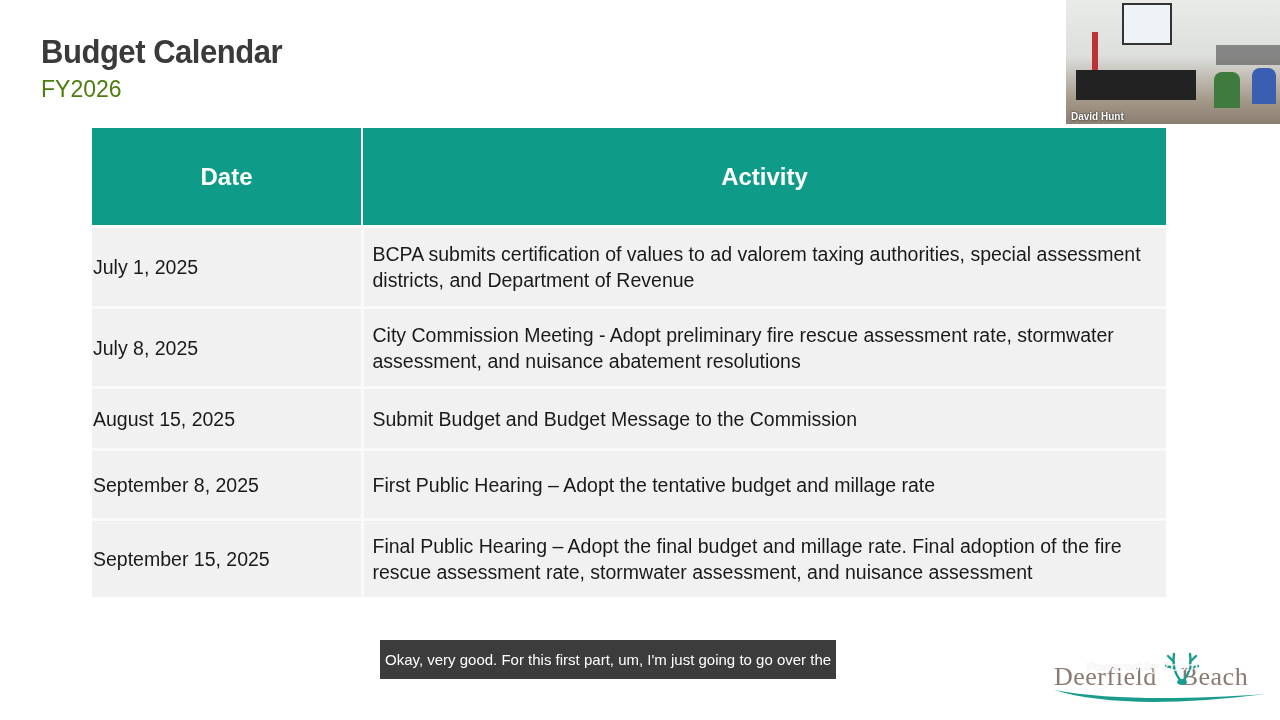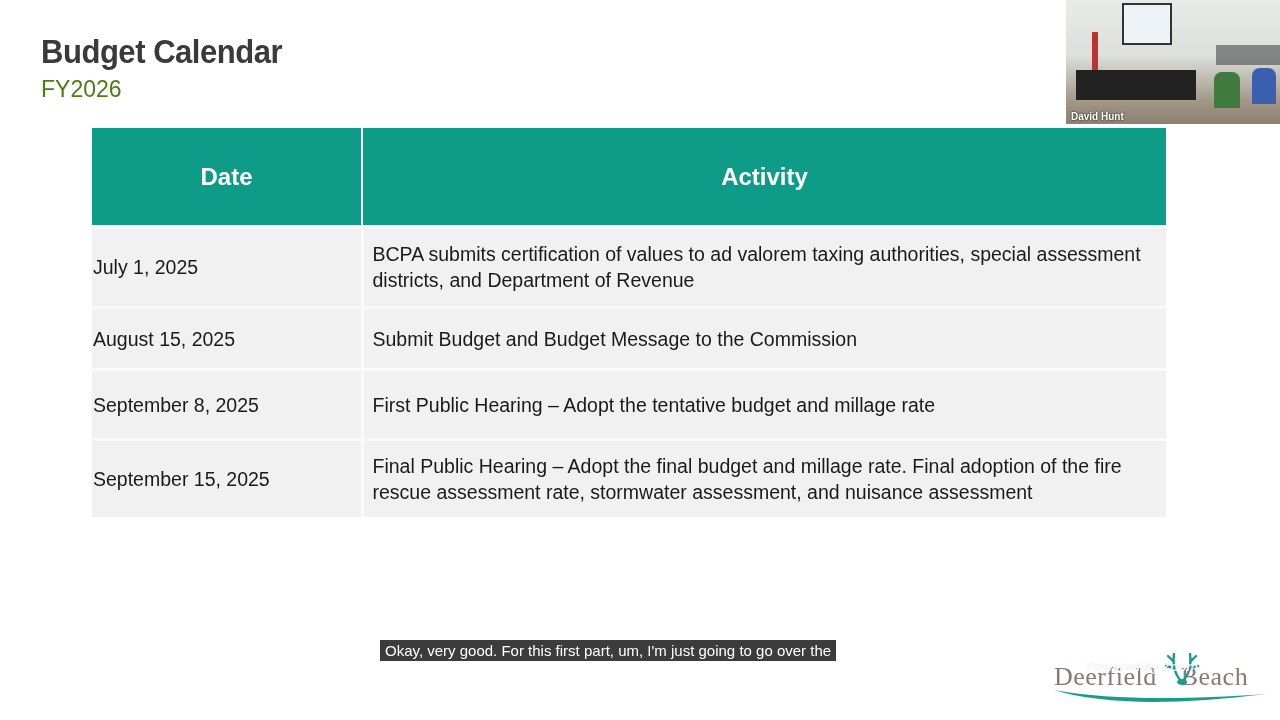--- a/index.html
+++ b/index.html
@@ -51,21 +51,21 @@
   .vt-flag { position:absolute; left:26px; top:32px; width:6px; height:40px; background:#b33; }
   .vt-crowd { position:absolute; left:150px; top:45px; width:64px; height:20px; background:#4a4a4a; opacity:0.6; }
   .vt-name {
     position: absolute; left: 5px; bottom: 2px; color: #ffffff; font-size: 10px; font-weight: bold;
     text-shadow: 0 0 2px #000;
   }
 
   .caption {
     position: absolute; left: 380px; top: 640px; height: 21px;
     background: #3c3c3c; color: #ffffff; font-size: 15px; line-height: 21px;
-    padding: 0 5px; white-space: nowrap;
+    padding: 9px 5px; white-space: nowrap;
   }
 
   .logo {
     position: absolute; left: 1050px; top: 648px; width: 222px; height: 62px;
   }
   .logo-text {
     position: absolute; left: 4px; top: 14px; font-family: "Liberation Serif", serif;
     font-size: 26px; color: #8b7a72; white-space: nowrap; letter-spacing: 0.5px;
   }
   .logo-text .gap { display: inline-block; width: 24px; }
@@ -90,20 +90,24 @@
   <thead>
     <tr>
       <th class="col-date">Date</th>
       <th class="col-activity">Activity</th>
     </tr>
   </thead>
   <tbody>
     <tr class="r0">
       <td class="date-cell">July 1, 2025</td>
       <td class="act-cell">BCPA submits certification of values to ad valorem taxing authorities, special assessment districts, and Department of Revenue</td>
+    </tr>
+    <tr class="r1">
+      <td class="date-cell">July 8, 2025</td>
+      <td class="act-cell">City Commission Meeting - Adopt preliminary fire rescue assessment rate, stormwater assessment, and nuisance abatement resolutions</td>
     </tr>
     <tr class="r3">
       <td class="date-cell">August 15, 2025</td>
       <td class="act-cell">Submit Budget and Budget Message to the Commission</td>
     </tr>
     <tr class="r4">
       <td class="date-cell">September 8, 2025</td>
       <td class="act-cell">First Public Hearing – Adopt the tentative budget and millage rate</td>
     </tr>
     <tr class="r5">

